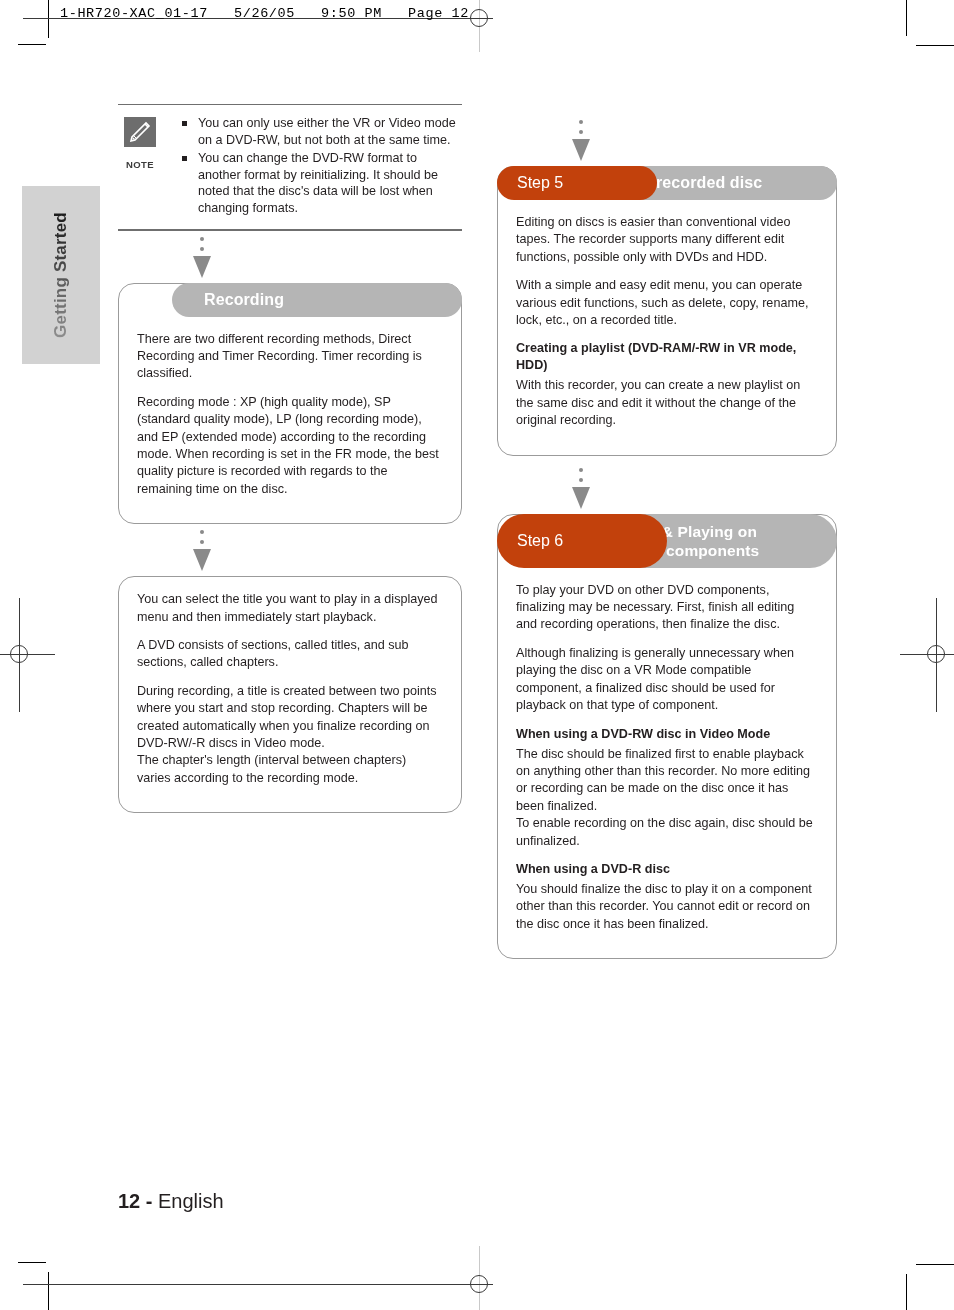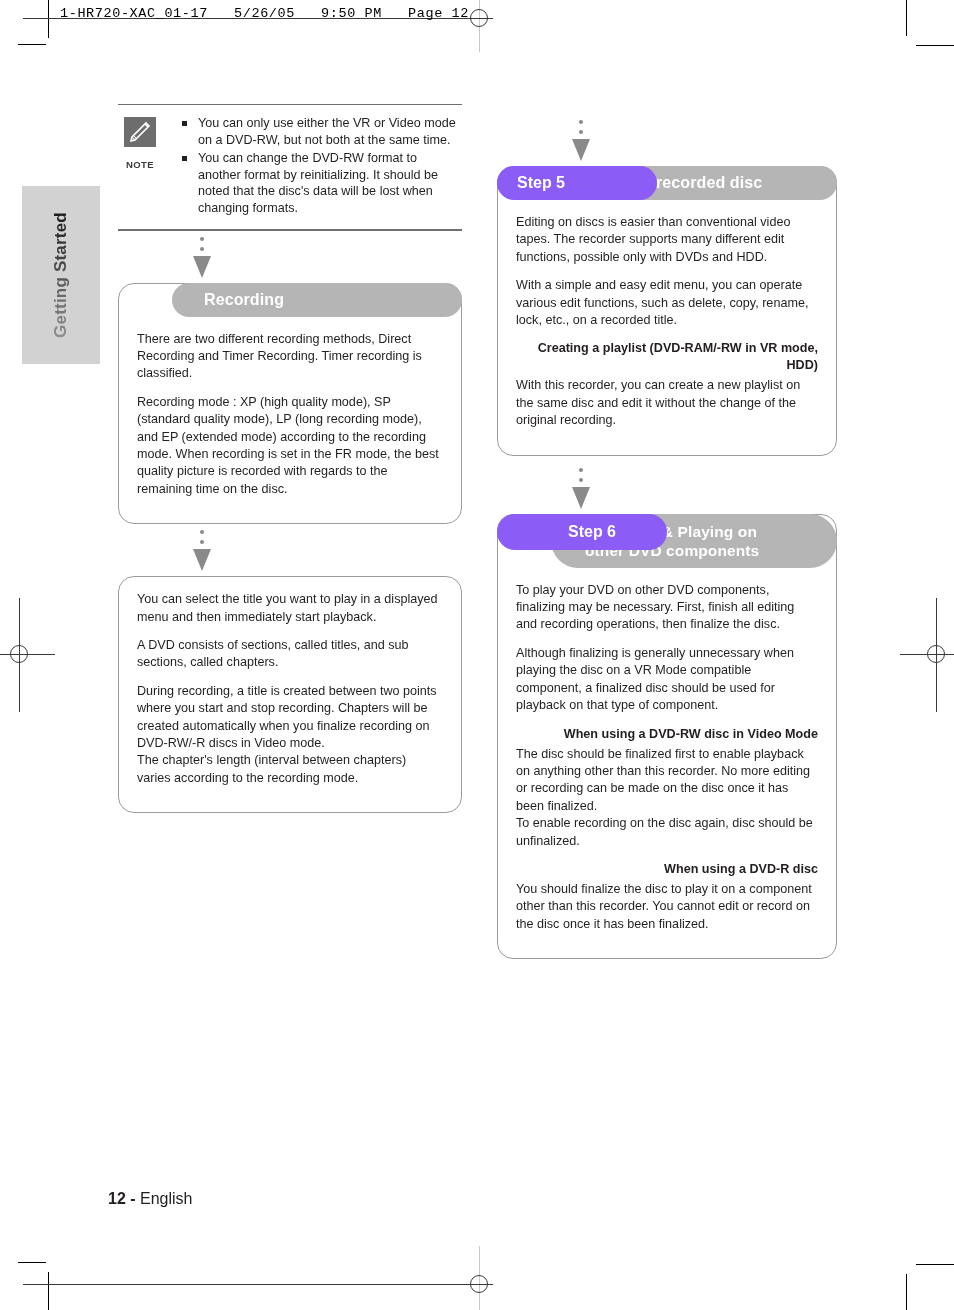--- a/index.html
+++ b/index.html
@@ -220,58 +220,56 @@
     line-height: 19px;
     font-size: 15.5px;
   }
   .step-title-pill span { display: block; }
   .step-num-pill {
     position: absolute;
     left: 0;
     top: 0;
     width: 160px;
     height: 34px;
-    background: #8b5cf6;
+    background: #c2410c;
     border-radius: 17px;
     color: #fff;
     font-size: 16px;
-    font-weight: bold;
+    font-weight: normal;
     display: flex;
     align-items: center;
     padding-left: 20px;
     box-sizing: border-box;
   }
   .step-head.tall .step-num-pill {
-    height: 36px;
+    height: 54px;
     border-radius: 27px;
     width: 170px;
     padding-left: 20px;
-    justify-content: center;
   }
   .step-body {
     padding: 14px 18px 0 18px;
     font-size: 12.6px;
     line-height: 17.4px;
   }
   .step-body p { margin: 0 0 11px 0; }
   .step-body p.tight { margin-bottom: 0; }
   .step-body h4 {
     margin: 0 0 3px 0;
     font-size: 12.6px;
     line-height: 17px;
     font-weight: bold;
-    text-align: right;
   }
 
   
   .footer {
     position: absolute;
-    left: 108px;
+    left: 118px;
     top: 1190px;
-    font-size: 16px;
+    font-size: 20px;
     color: #231f20;
   }
   .footer b { font-weight: bold; }
 </style>
 </head>
 <body>
 
 <div class="mark-line-v" style="left:48px; top:0; height:38px;"></div>
 <div class="mark-line-h" style="left:18px; top:44px; width:28px;"></div>
 <div class="mark-line-v" style="left:906px; top:0; height:36px;"></div>

